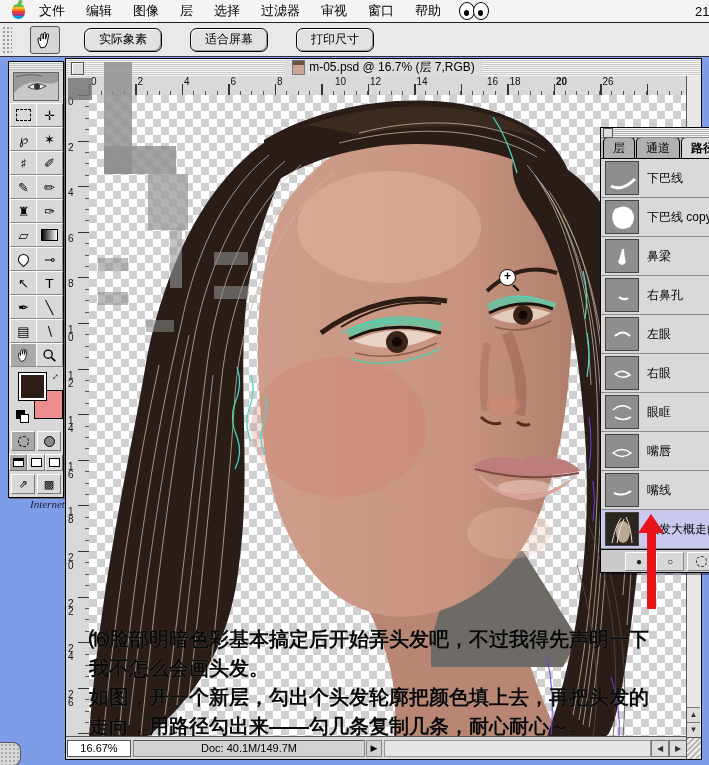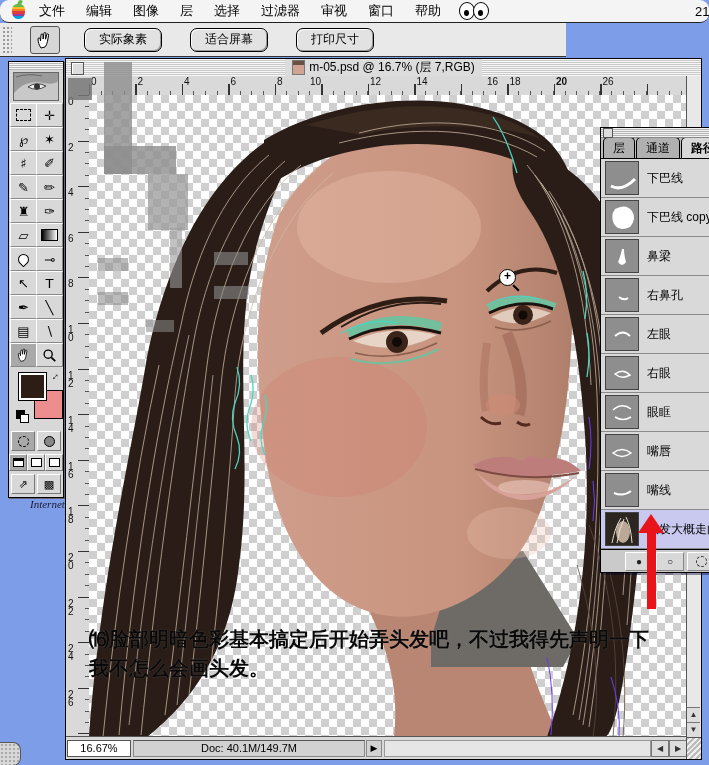--- a/index.html
+++ b/index.html
@@ -6,34 +6,34 @@
   body{
     width:709px;height:765px;position:relative;overflow:hidden;
     background:#7e9de9;
     font-family:"Liberation Sans","DejaVu Sans",sans-serif;
     -webkit-font-smoothing:none;
   }
   
   #menubar{
     position:absolute;left:0;top:0;width:709px;height:22px;background:#f4f4f4;
     border-bottom:1px solid #222;display:flex;align-items:center;z-index:9;
-    font-size:13px;color:#000;border-radius:9px;
+    font-size:13px;color:#000;
   }
   #apple-logo{width:13px;height:15px;margin:0 14px 0 12px;border-radius:40% 40% 46% 46%;
     background:linear-gradient(180deg,#61bb46 0 17%,#fdb827 17% 33%,#f5821f 33% 50%,#e03a3e 50% 67%,#963d97 67% 83%,#009ddc 83% 100%);
     position:relative}
   #apple-logo::before{content:"";position:absolute;top:-4px;left:6px;width:4px;height:5px;background:#61bb46;border-radius:60% 10% 60% 10%;transform:rotate(20deg)}
   #menu-items{display:flex;gap:21px}
   .menu-item{white-space:nowrap;cursor:default}
   #eyes-icon{display:flex;margin-left:20px}
   .eye{width:14px;height:16px;background:#fff;border:1px solid #000;border-radius:50%;position:relative;margin-left:-2px}
   .eye::after{content:"";position:absolute;left:4px;top:7px;width:5px;height:6px;border-radius:50%;background:#000}
   #menu-clock{margin-left:auto;margin-right:-4px;white-space:nowrap}
   
-  #optionsbar{position:absolute;left:0;top:23px;width:566px;height:33px;background:#e9e9e9;
+  #optionsbar{position:absolute;left:0;top:23px;width:709px;height:33px;background:#e9e9e9;
     border-bottom:1px solid #333;display:flex;align-items:center;z-index:8}
   #options-drag{width:10px;height:27px;margin-left:2px;
     background-image:radial-gradient(#9a9a9a 28%,transparent 30%);background-size:4px 4px}
   .opt-tool{width:28px;height:26px;margin:0 10px 0 18px;background:#d6d6d6;border:1px solid #555;
     border-radius:3px;display:flex;align-items:center;justify-content:center}
   .mac-btn{margin:0 14px;padding:2px 14px 3px;font-size:12px;background:#e2e2e2;color:#000;
     border:1px solid #000;border-radius:7px;box-shadow:inset 1px 1px 0 #fff,inset -1px -1px 0 #999;cursor:default;white-space:nowrap}
   
   #toolbox{position:absolute;left:8px;top:61px;width:54px;background:#d8d8d8;border:1px solid #000;
     box-shadow:1px 1px 0 #667;z-index:7}
@@ -185,21 +185,21 @@
   </div>
   <div id="ruler-corner"></div>
   <div id="hruler">
     <div class="htick-minor"></div>
     <div class="htick-major"></div>
   <span class="hlabel" style="left: 2px;">0</span>
       <span class="hlabel" style="left: 48.5px;">2</span>
       <span class="hlabel" style="left: 95px;">4</span>
       <span class="hlabel" style="left: 141.5px;">6</span>
       <span class="hlabel" style="left: 188px;">8</span>
-      <span class="hlabel" style="left: 221px;">10</span>
+      <span class="hlabel" style="left: 246px;">10</span>
       <span class="hlabel" style="left: 281px;">12</span>
       <span class="hlabel" style="left: 327.5px; text-align: center;">14</span>
       <span class="hlabel" style="left: 374px; margin-left: 24px;">16</span>
       <span class="hlabel" style="left: 420.5px;">18</span>
       <span class="hlabel" style="left: 467px; font-weight: bold;">20</span>
       <span class="hlabel" style="left: 513.5px;">26</span>
     </div>
   <div id="vruler">
     <div class="vtick-minor"></div>
     <div class="vtick-major"></div>
@@ -326,20 +326,22 @@
       <g stroke="#6a3df0" stroke-width="1" fill="none">
         <path d="M500,322 q4,26 0,52 M504,386 q3,20 0,40"></path>
         <path d="M458,562 q8,36 4,78"></path>
         <path d="M522,582 q10,30 8,60"></path>
       </g>
     </svg>
 
     <div id="tutorial">
         <div class="tut-line">⒃脸部明暗色彩基本搞定后开始弄头发吧，不过我得先声明一下</div>
         <div class="tut-line">我不怎么会画头发。</div>
+        <div class="tut-line">如图，开一个新层，勾出个头发轮廓把颜色填上去，再把头发的</div>
+        <div class="tut-line" style="margin-top: 0px;">走向，用路径勾出来——勾几条复制几条，耐心耐心～。</div>
       </div>
   </div>
 
   <div id="vscrollbar">
     <div id="vscroll-arrows">
       <div class="vsa">▲</div>
       <div class="vsa">▼</div>
     </div>
   </div>
 

